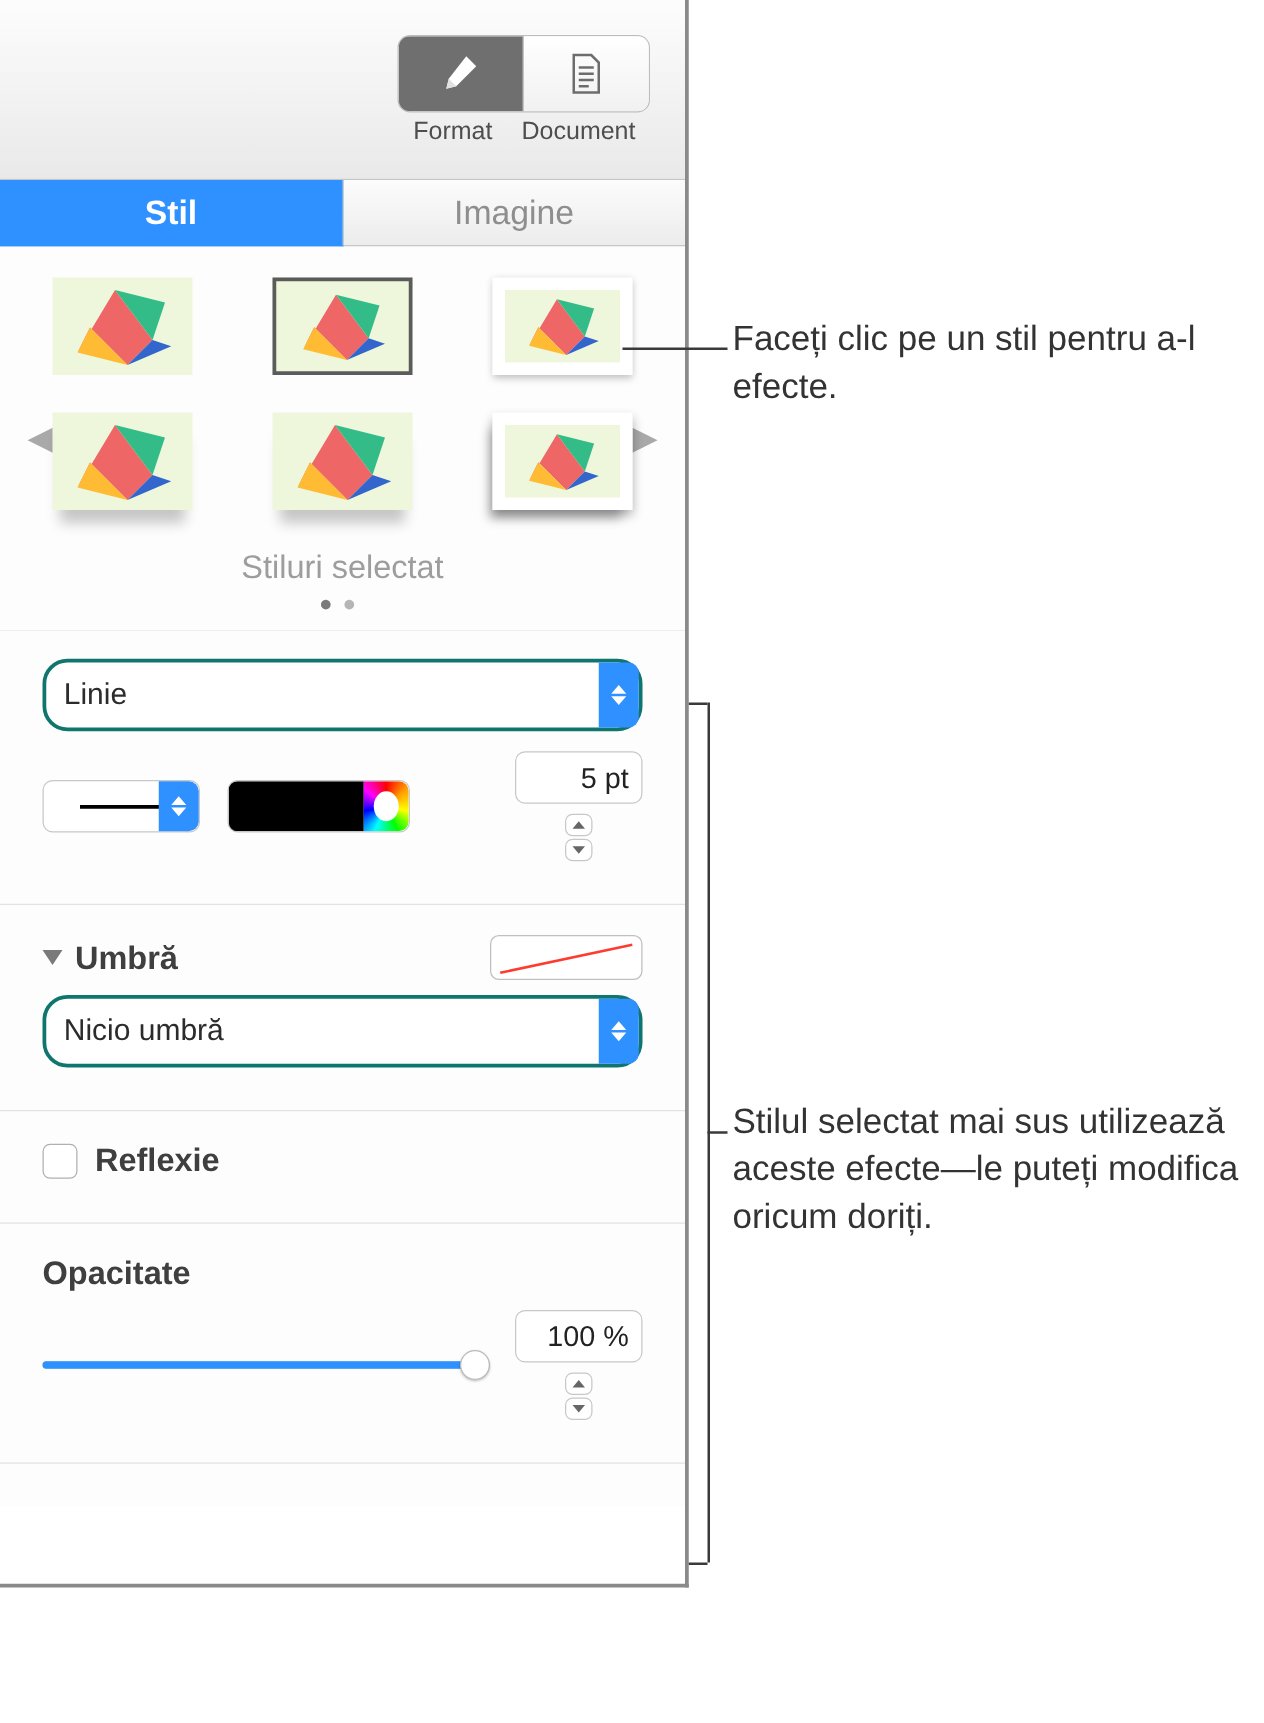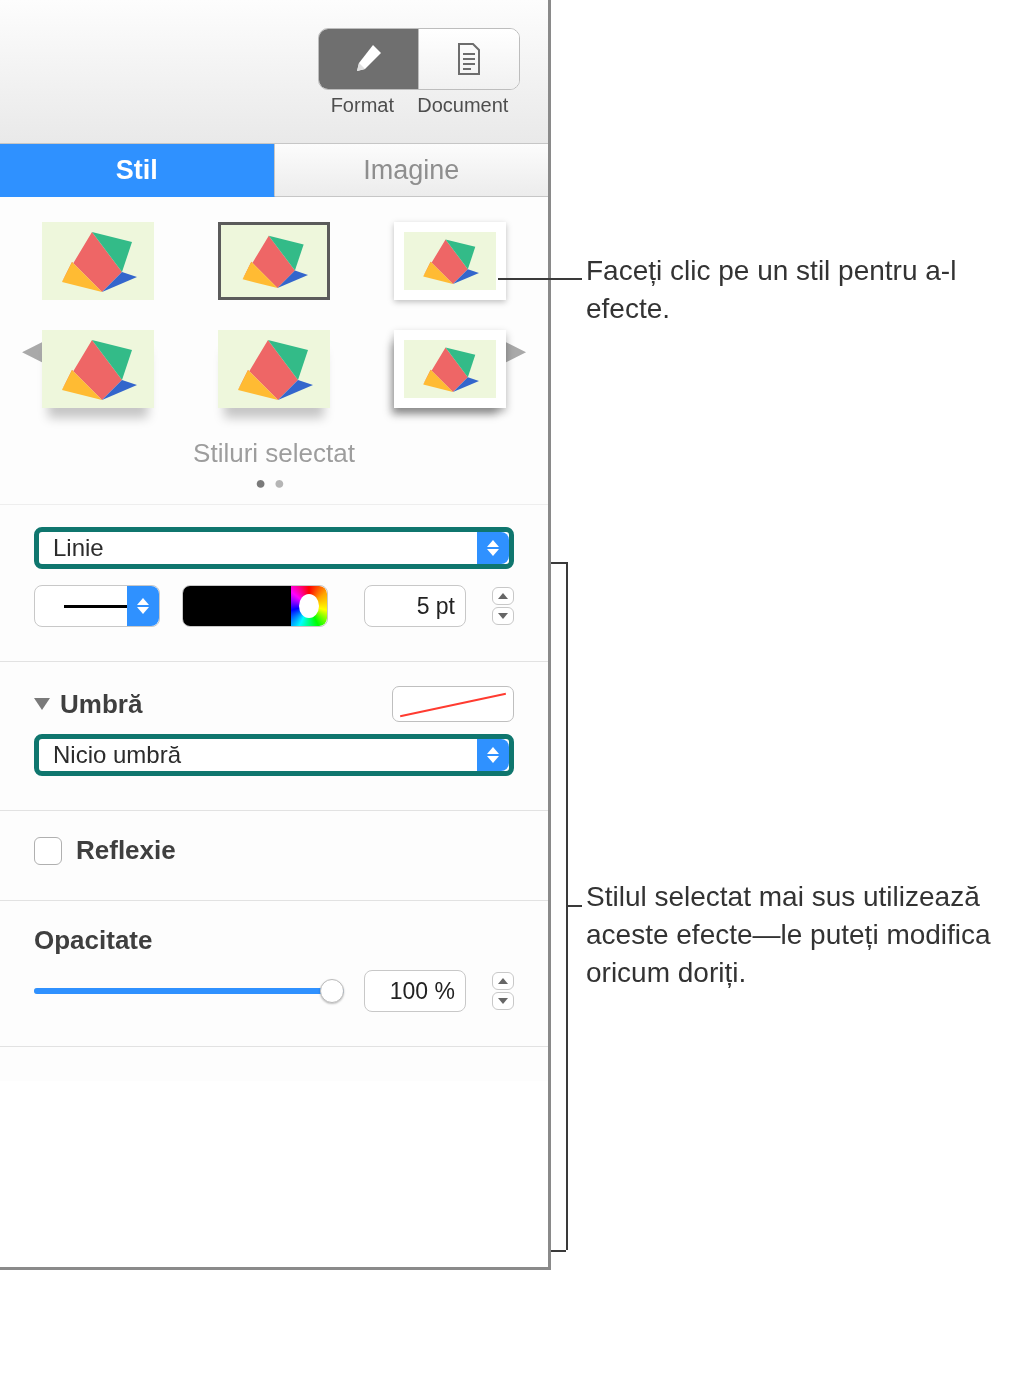--- a/index.html
+++ b/index.html
@@ -165,23 +165,23 @@
   }
   .swatch.none::after {
     content:"";
     position:absolute;
     left:6px; right:6px; top:50%;
     height:2px; background:#ff3b30;
     transform-origin:center;
     transform: rotate(-12deg);
   }
   .popup {
-    height: 42px;
-    border: 5px solid #0f766e;
-    border-radius: 8px;
+    height: 58px;
+    border: 3px solid #0f766e;
+    border-radius: 20px;
     background: #fff;
     padding: 0 44px 0 14px;
     font-size: 24px;
     color: #2c2c2c;
     display: flex;
     align-items: center;
     position: relative;
   }
   .popup .arrows, .mini-popup .arrows {
     position: absolute;
@@ -232,21 +232,21 @@
   .color-well .wheel {
     width:36px;
     background: conic-gradient(red,orange,yellow,lime,cyan,blue,magenta,red);
     border-radius: 0 8px 8px 0;
     position:relative;
   }
   .color-well .wheel::after{
     content:"";position:absolute;inset:8px;border-radius:50%;background:#fff;
   }
   .num-field {
-    display:flex;align-items:center;gap:26px;margin-left:auto;
+    display:flex;align-items:center;gap:8px;margin-left:auto;flex-direction:column;
   }
   .num-field .box {
     height:42px;width:102px;
     border:1px solid #c8c8c8;border-radius:8px;
     background:#fff;
     font-size:23px;color:#222;
     display:flex;align-items:center;justify-content:flex-end;
     padding-right:10px;
   }
   .stepper {

